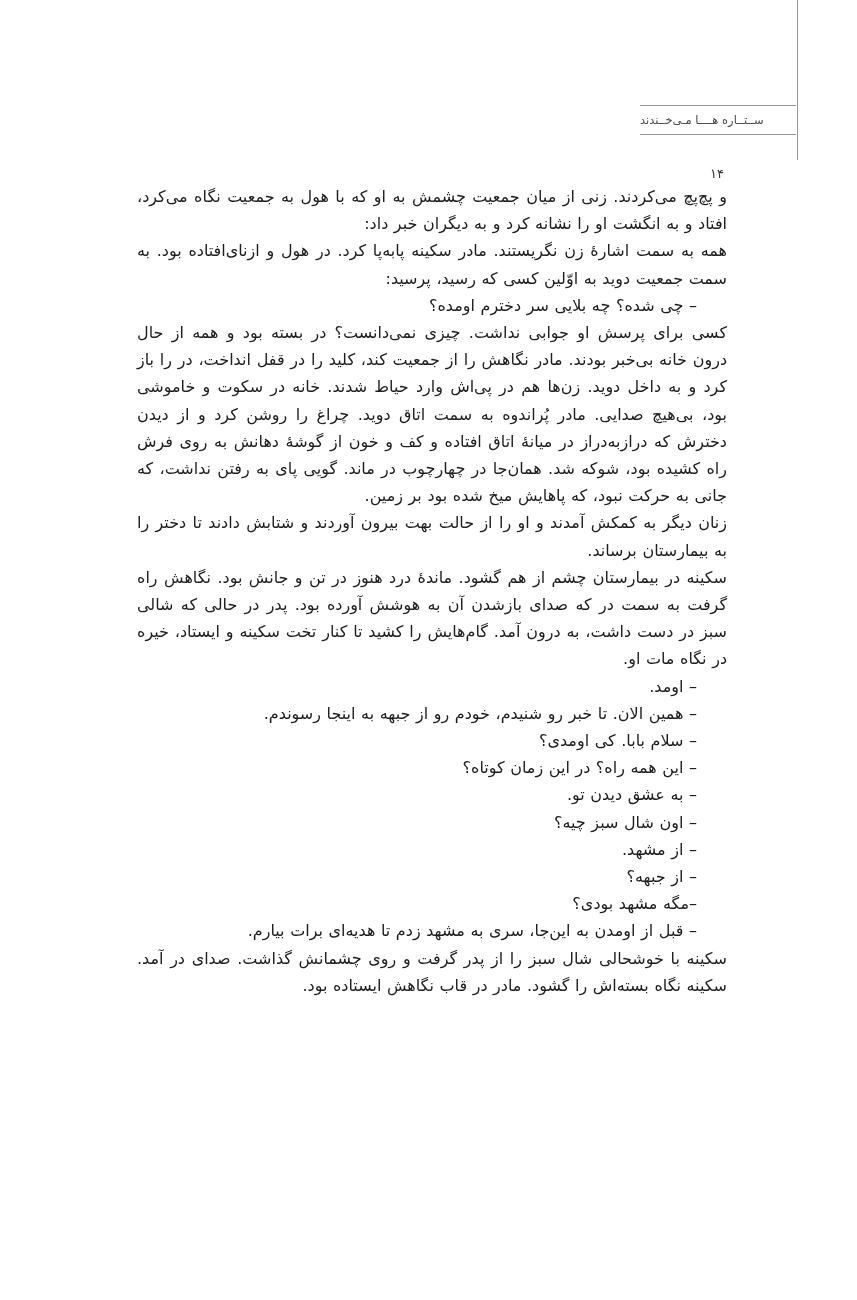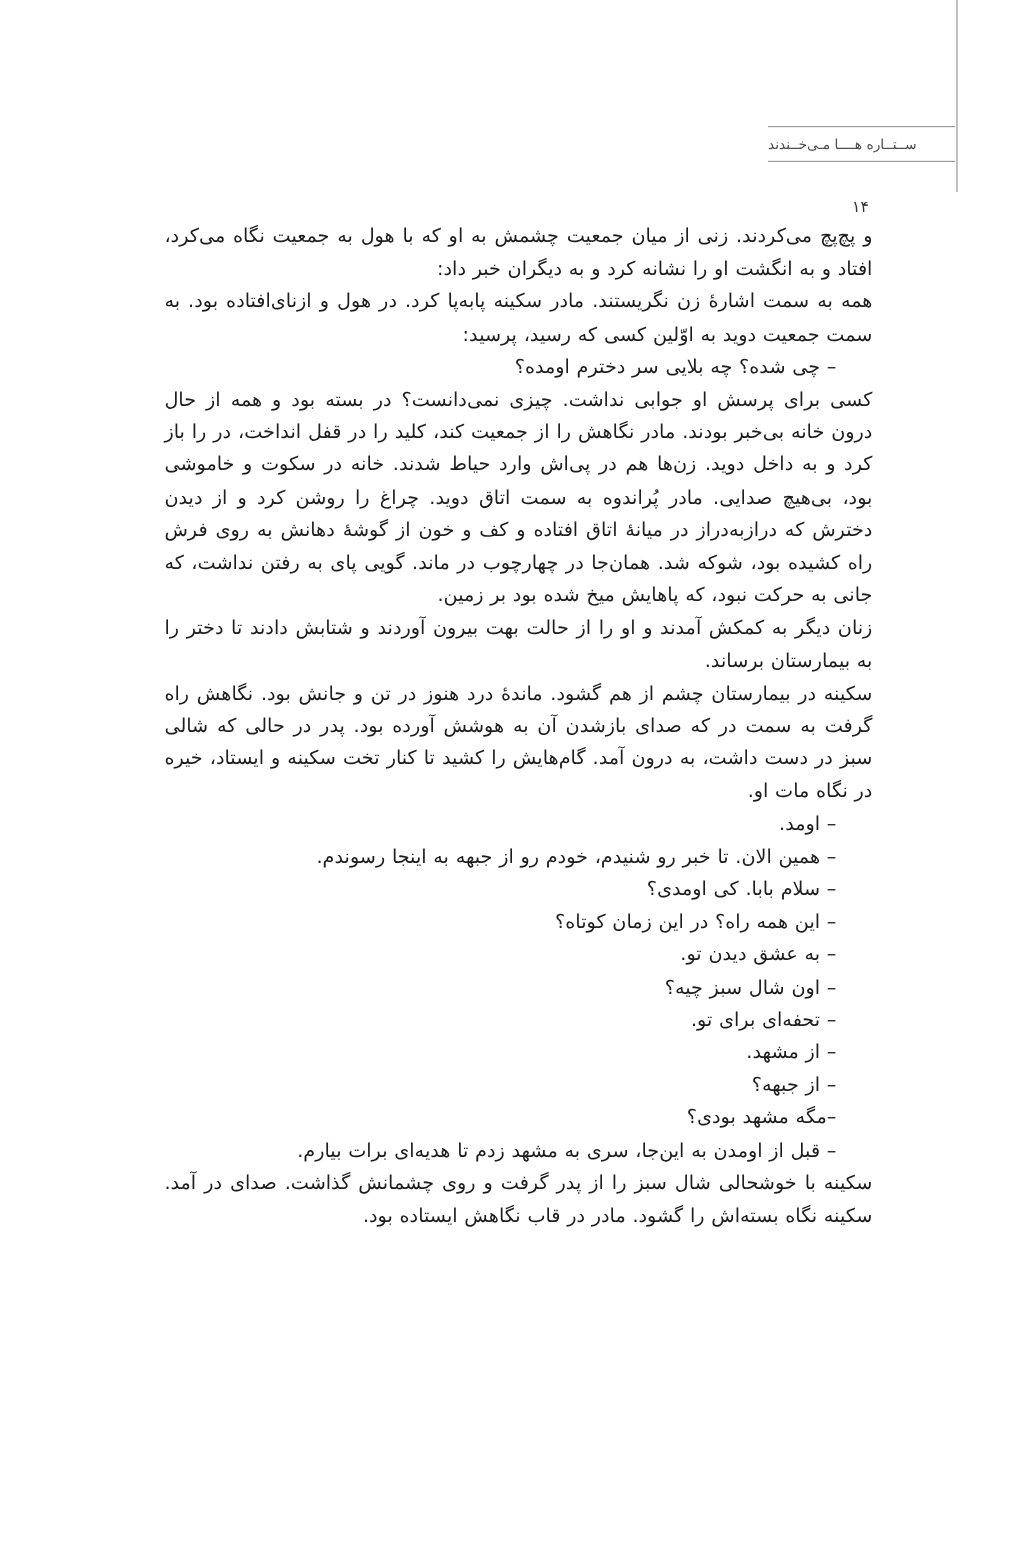--- a/index.html
+++ b/index.html
@@ -91,19 +91,18 @@
     <p class="dialogue">– چی شده؟ چه بلایی سر دخترم اومده؟</p>
     <p class="narrative">کسی برای پرسش او جوابی نداشت. چیزی نمی‌دانست؟ در بسته بود و همه از حال درون خانه بی‌خبر بودند. مادر نگاهش را از جمعیت کند، کلید را در قفل انداخت، در را باز کرد و به داخل دوید. زن‌ها هم در پی‌اش وارد حیاط شدند. خانه در سکوت و خاموشی بود، بی‌هیچ صدایی. مادر پُراندوه به سمت اتاق دوید. چراغ را روشن کرد و از دیدن دخترش که درازبه‌دراز در میانهٔ اتاق افتاده و کف و خون از گوشهٔ دهانش به روی فرش راه کشیده بود، شوکه شد. همان‌جا در چهارچوب در ماند. گویی پای به رفتن نداشت، که جانی به حرکت نبود، که پاهایش میخ شده بود بر زمین.</p>
     <p class="narrative">زنان دیگر به کمکش آمدند و او را از حالت بهت بیرون آوردند و شتابش دادند تا دختر را به بیمارستان برساند.</p>
     <p class="narrative">سکینه در بیمارستان چشم از هم گشود. ماندهٔ درد هنوز در تن و جانش بود. نگاهش راه گرفت به سمت در که صدای بازشدن آن به هوشش آورده بود. پدر در حالی که شالی سبز در دست داشت، به درون آمد. گام‌هایش را کشید تا کنار تخت سکینه و ایستاد، خیره در نگاه مات او.</p>
     <p class="dialogue">– اومد.</p>
     <p class="dialogue">– همین الان. تا خبر رو شنیدم، خودم رو از جبهه به اینجا رسوندم.</p>
     <p class="dialogue">– سلام بابا. کی اومدی؟</p>
     <p class="dialogue">– این همه راه؟ در این زمان کوتاه؟</p>
     <p class="dialogue">– به عشق دیدن تو.</p>
     <p class="dialogue">– اون شال سبز چیه؟</p>
-    <p class="dialogue">– تحفه‌ای برای تو.</p>
     <p class="dialogue">– از مشهد.</p>
     <p class="dialogue">– از جبهه؟</p>
     <p class="dialogue">–مگه مشهد بودی؟</p>
     <p class="dialogue">– قبل از اومدن به این‌جا، سری به مشهد زدم تا هدیه‌ای برات بیارم.</p>
     <p class="narrative">سکینه با خوشحالی شال سبز را از پدر گرفت و روی چشمانش گذاشت. صدای در آمد. سکینه نگاه بسته‌اش را گشود. مادر در قاب نگاهش ایستاده بود.</p>
   </div>
 
 </body></html>

